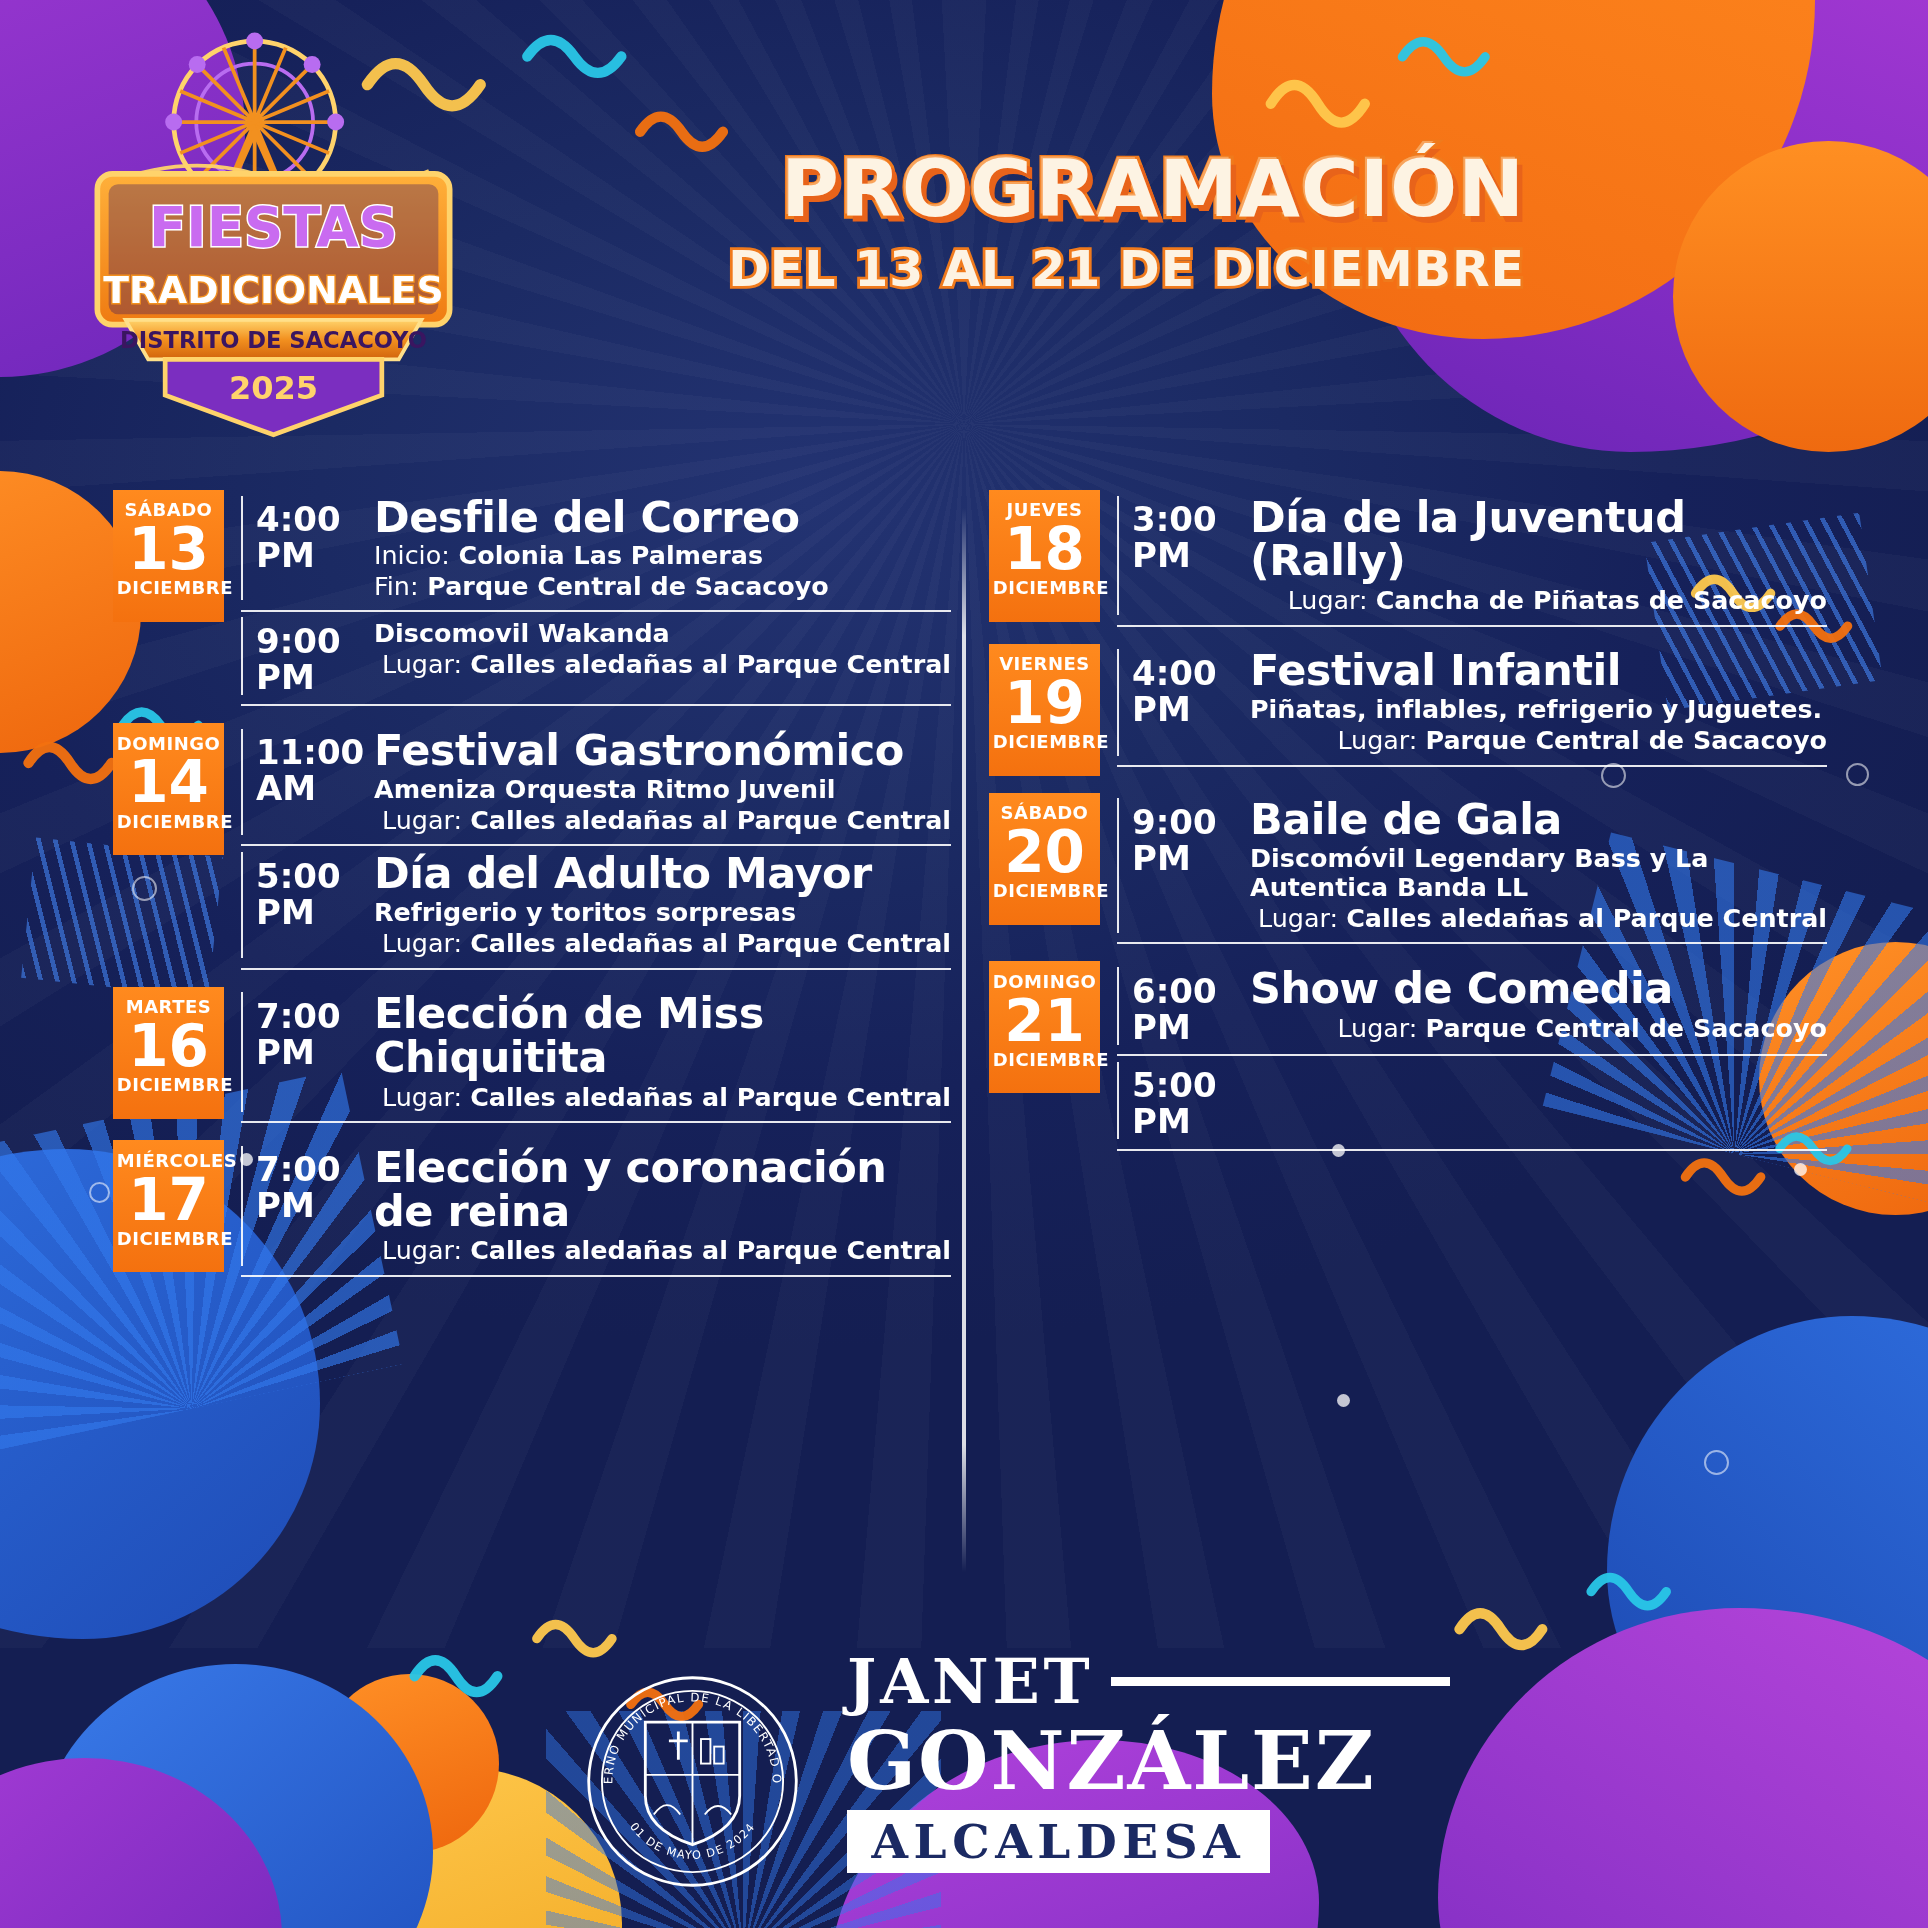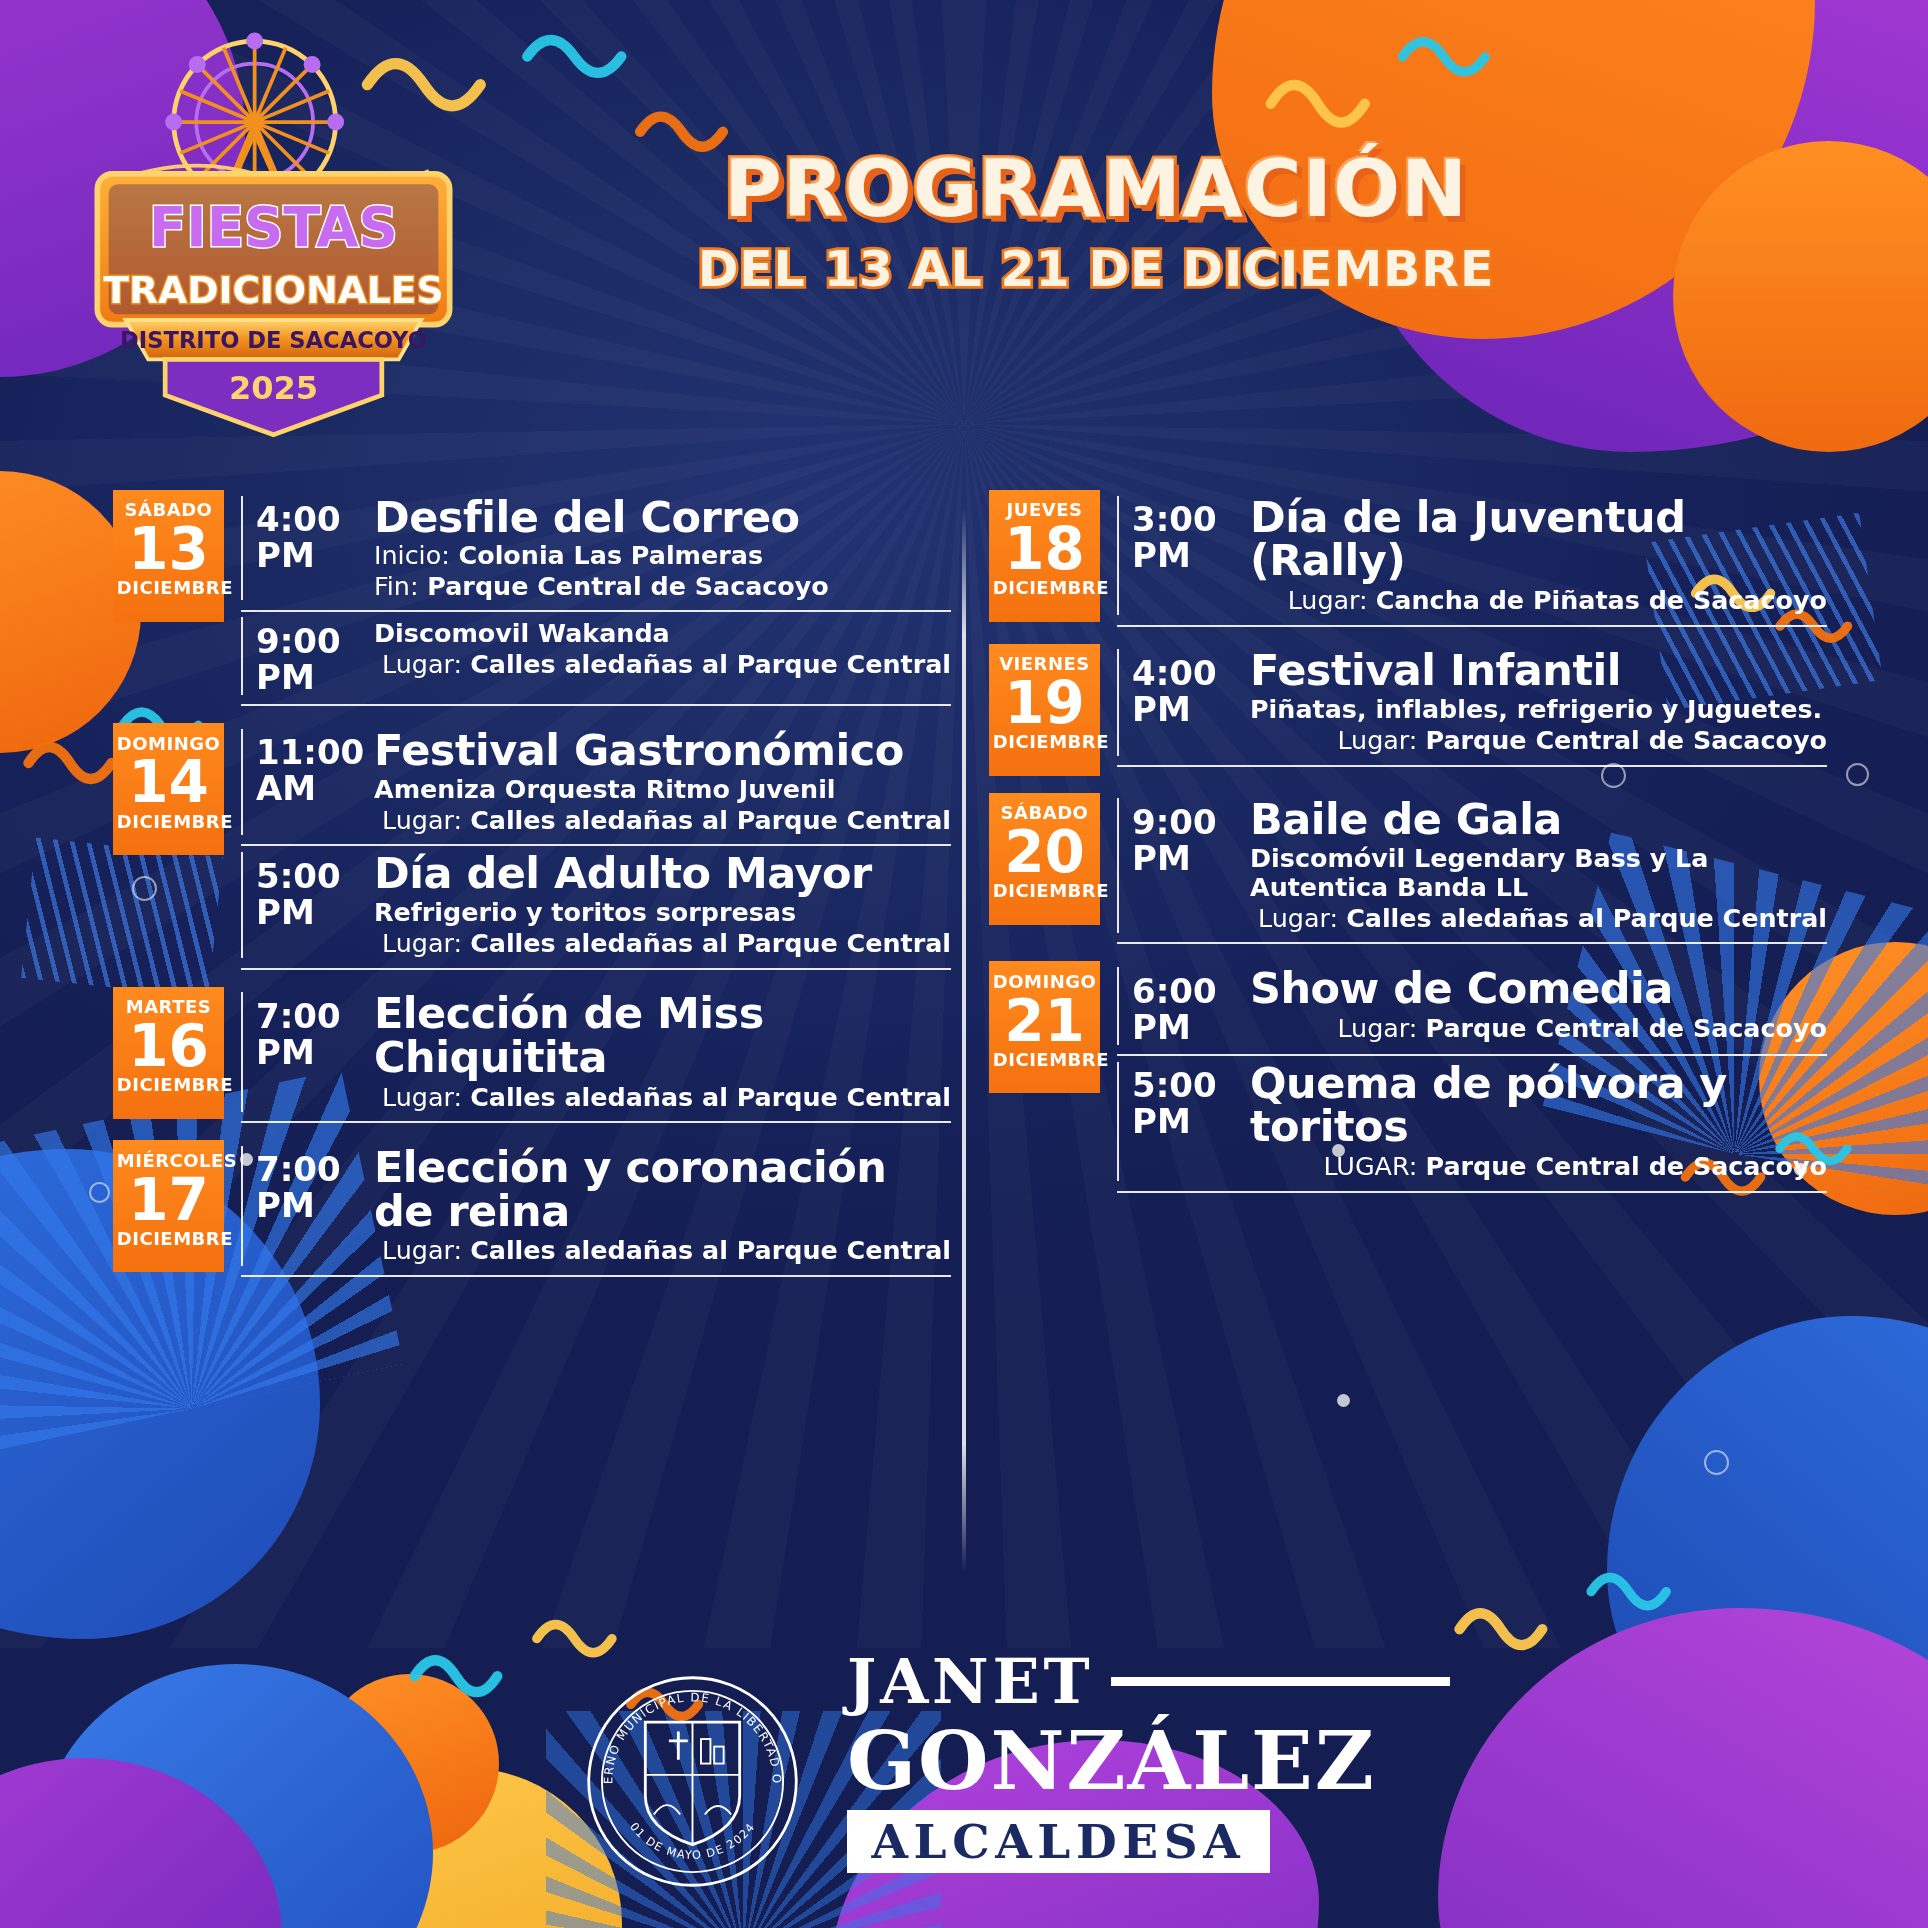--- a/index.html
+++ b/index.html
@@ -110,22 +110,22 @@
   .dotf{position:absolute;border-radius:50%;background:rgba(255,255,255,.75);pointer-events:none;}
   .rib{position:absolute;pointer-events:none;opacity:.95;}
 
   
   .logo{
     position:absolute;left:52px;top:9.4px;width:443px;height:471px;
   }
   .logo svg{width:100%;height:100%;}
 
   .header-text{
-    position:absolute;left:625px;top:151px;width:942px;
-    text-align:center;
+    position:absolute;left:583px;top:151px;width:942px;
+    text-align:right;
   }
   .h1{
     font-family:"DejaVu Sans", sans-serif;
     font-weight:bold;
     font-size:79px;
     letter-spacing:0.9px;
     line-height:.98;
     color:#fdf3e3;
     text-shadow:
       0 0 0 #f47b20,
@@ -622,27 +622,20 @@
                 <span class="lab">Lugar:</span>
                 <span class="val">Parque Central de Sacacoyo</span>
               </div>
             </div>
           </div>
           <div class="event">
             <div class="time">
               <span>5:00</span><br>
               <span>PM</span>
             </div>
-            <div class="ev-body">
-              <div class="ev-title">Quema de pólvora y toritos</div>
-              <div class="ev-place">
-                <span class="lab">LUGAR:</span>
-                <span class="val">Parque Central de Sacacoyo</span>
-              </div>
-            </div>
           </div>
         </div>
       </div>
 
     </div>
   </div>
 
   <div class="seal">
     <svg viewBox="0 0 230 230">
       <circle cx="115" cy="115" r="110" fill="none" stroke="#ffffff" stroke-width="3"></circle>

